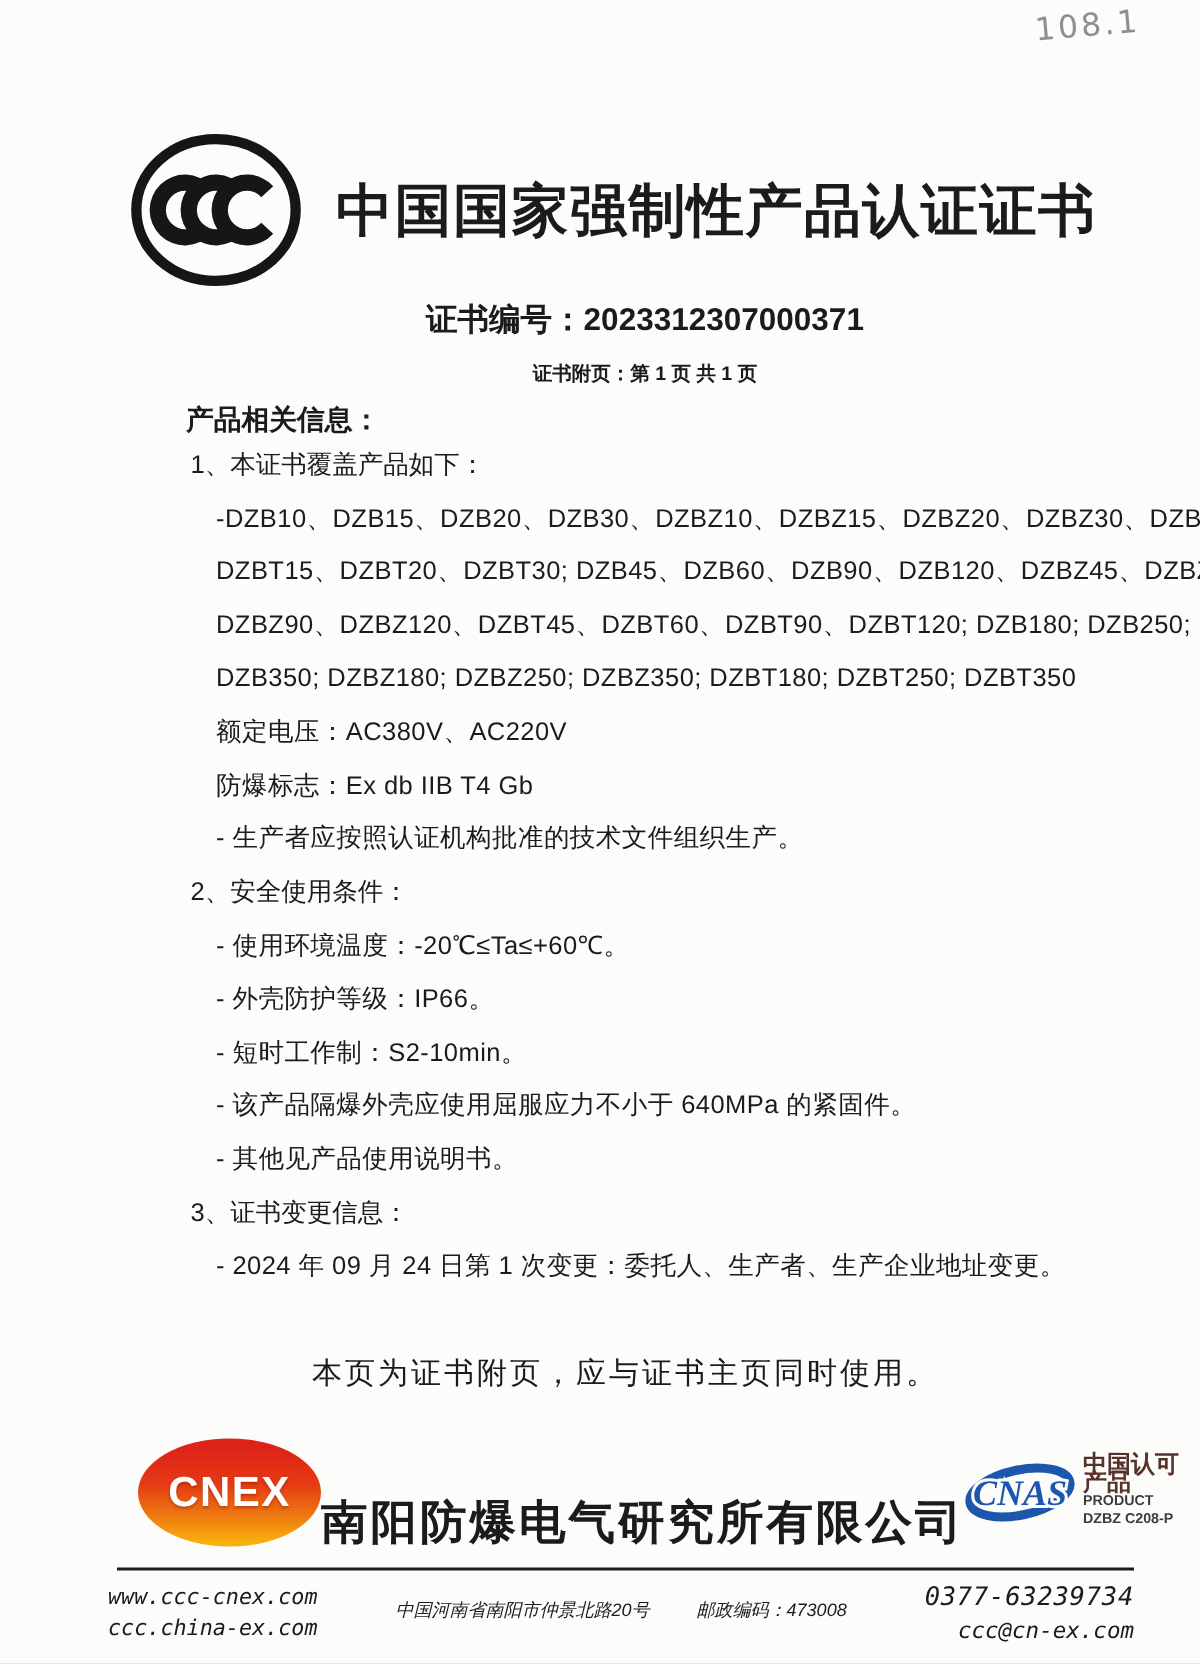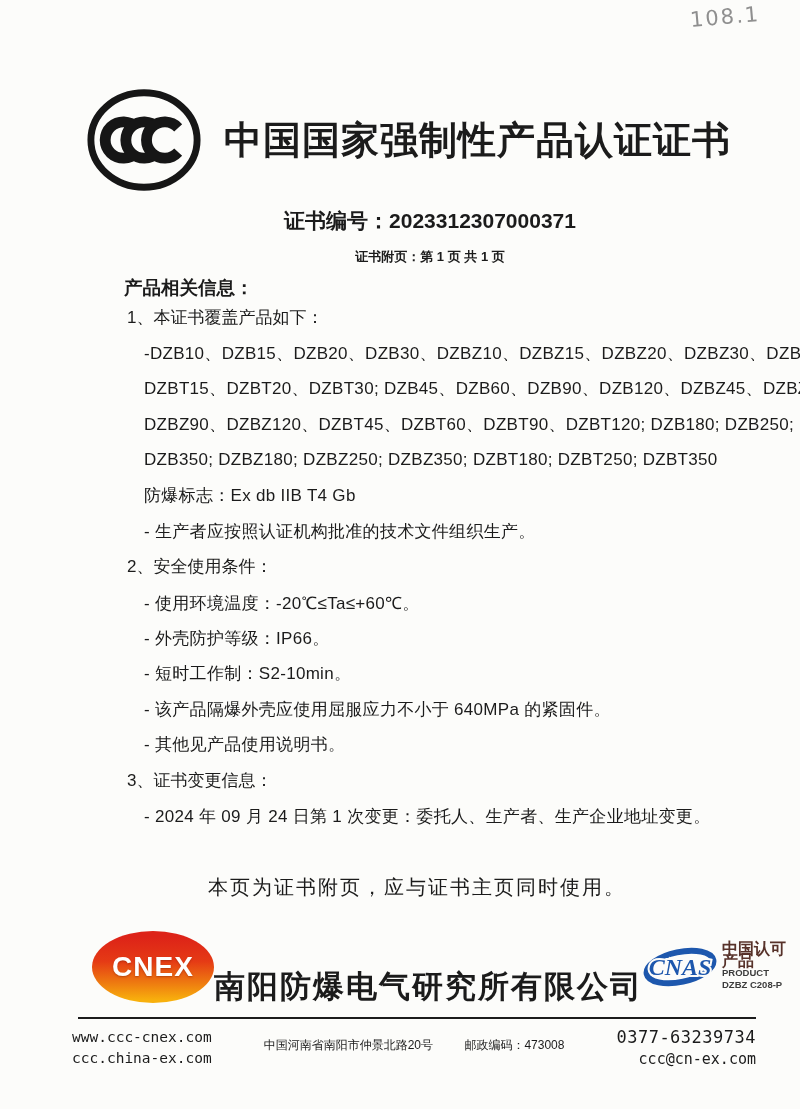--- a/index.html
+++ b/index.html
@@ -13,21 +13,21 @@
     position:absolute; top:5px; right:40px; font-size:21px; color:#8f8f8f;
     transform:rotate(-5deg); font-family:"DejaVu Sans", sans-serif; letter-spacing:2px;
   }
   
   .header { display:flex; align-items:center; padding:86px 62px 0 85px; gap:14px; }
   .ccc-logo { width:118px; height:108px; flex:0 0 auto; }
   .cert-title {
     flex:1; text-align:center; font-size:38px; font-weight:600;
     letter-spacing:1px; font-family:"Liberation Sans", sans-serif; white-space:nowrap;
   }
-  .cert-meta { text-align:center; margin-top:13px; padding-left:60px; }
+  .cert-meta { text-align:center; margin-top:5px; padding-left:60px; }
   .cert-no   { font-size:21px; font-weight:bold; }
   .cert-pages{ font-size:13px; font-weight:bold; margin-top:13px; }
   
   .content { padding:9px 56px 0 124px; }
   .section-title { font-weight:bold; font-size:18.5px; }
   .line { height:35.6px; display:flex; align-items:center; font-size:17px; white-space:nowrap; }
   .l-num { padding-left:3px; }
   .l-sub { padding-left:20px; letter-spacing:0.3px; }
   .statement {
     text-align:center; font-size:20px; letter-spacing:2px; margin-top:40px;padding-left:34px;
@@ -41,21 +41,21 @@
     color:#fff; font-weight:bold; font-size:28px; letter-spacing:1px;
     text-shadow:0 1px 2px rgba(120,30,0,.45);
   }
   .company { flex:1; text-align:center; font-size:31px; font-weight:bold; letter-spacing:2px; white-space:nowrap;margin-top:40px; }
   .cnas-block { display:flex; align-items:center; gap:5px; flex:0 0 auto; }
   .cnas-logo { width:74px; height:52px; }
   .cnas-caption { font-size:9.5px; line-height:12px; font-weight:bold; color:#3c3c3c; }
   .cnas-caption .cn { font-size:16px; color:#57322a; }
   
   .divider { height:2px; background:#1c1c1c; margin:9px 44px 0 78px; }
-  .footer { display:flex; align-items:center; justify-content:space-between; padding:7px 44px 0 72px; }
+  .footer { display:flex; align-items:center; justify-content:space-between; padding:7px 44px 0 72px;font-style:italic; }
   .f-left { font-family:"DejaVu Sans Mono", monospace; font-size:14.5px; line-height:21px; white-space:nowrap; }
   .f-center { font-size:12px; white-space:nowrap; padding-bottom:4px; }
   .f-center .postal { margin-left:28px; }
   .f-right { font-family:"DejaVu Sans Mono", monospace; font-size:15px; line-height:22px; text-align:right; white-space:nowrap; }
   .f-right .phone { font-size:17px; letter-spacing:0.5px; }
 </style>
 </head>
 <body>
 
 <div class="page">
@@ -79,20 +79,21 @@
     <div class="cert-pages">证书附页：第 1 页  共 1 页</div>
   </div>
 
   <div class="content">
     <div class="section-title">产品相关信息：</div>
     <div class="line l-num">1、本证书覆盖产品如下：</div>
     <div class="line l-sub">-DZB10、DZB15、DZB20、DZB30、DZBZ10、DZBZ15、DZBZ20、DZBZ30、DZBT10、</div>
     <div class="line l-sub">DZBT15、DZBT20、DZBT30; DZB45、DZB60、DZB90、DZB120、DZBZ45、DZBZ60、</div>
     <div class="line l-sub">DZBZ90、DZBZ120、DZBT45、DZBT60、DZBT90、DZBT120; DZB180; DZB250;</div>
     <div class="line l-sub">DZB350; DZBZ180; DZBZ250; DZBZ350; DZBT180; DZBT250; DZBT350</div>
+    <div class="line l-sub">额定电压：AC380V、AC220V</div>
     <div class="line l-sub">防爆标志：Ex db IIB T4 Gb</div>
     <div class="line l-sub">- 生产者应按照认证机构批准的技术文件组织生产。</div>
     <div class="line l-num">2、安全使用条件：</div>
     <div class="line l-sub">- 使用环境温度：-20℃≤Ta≤+60℃。</div>
     <div class="line l-sub">- 外壳防护等级：IP66。</div>
     <div class="line l-sub">- 短时工作制：S2-10min。</div>
     <div class="line l-sub">- 该产品隔爆外壳应使用屈服应力不小于 640MPa 的紧固件。</div>
     <div class="line l-sub">- 其他见产品使用说明书。</div>
     <div class="line l-num">3、证书变更信息：</div>
     <div class="line l-sub">- 2024 年 09 月 24 日第 1 次变更：委托人、生产者、生产企业地址变更。</div>

